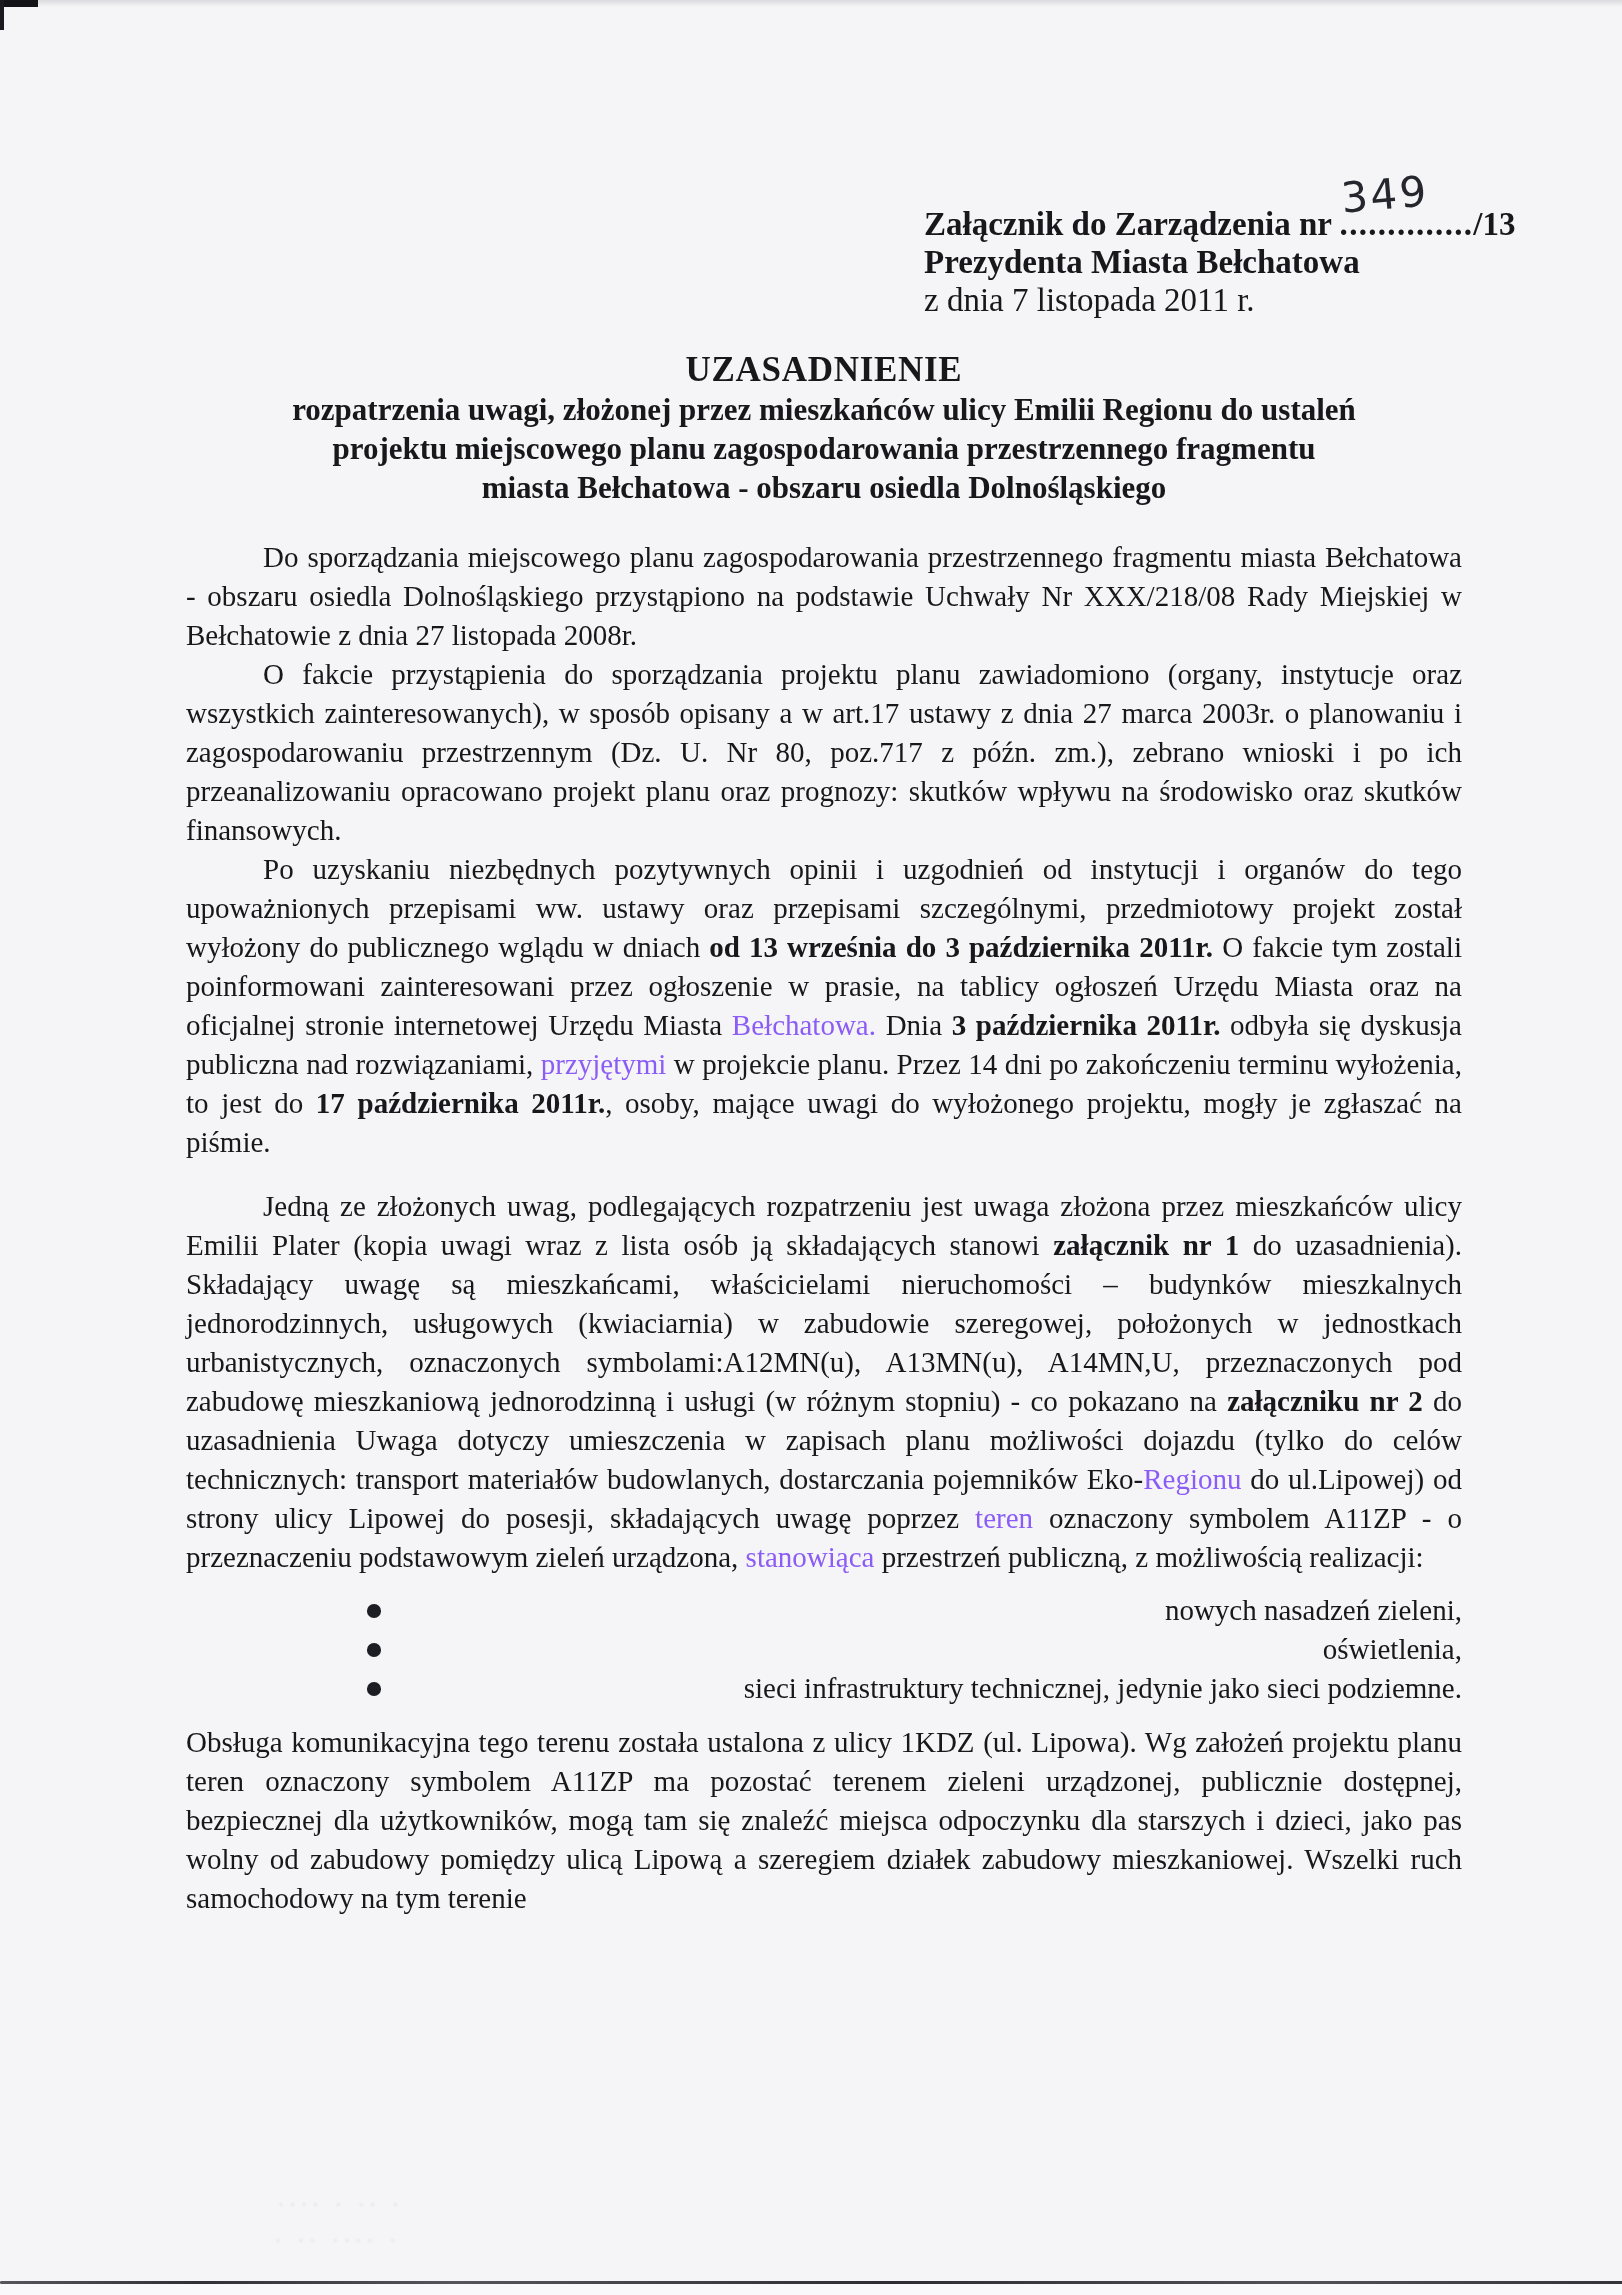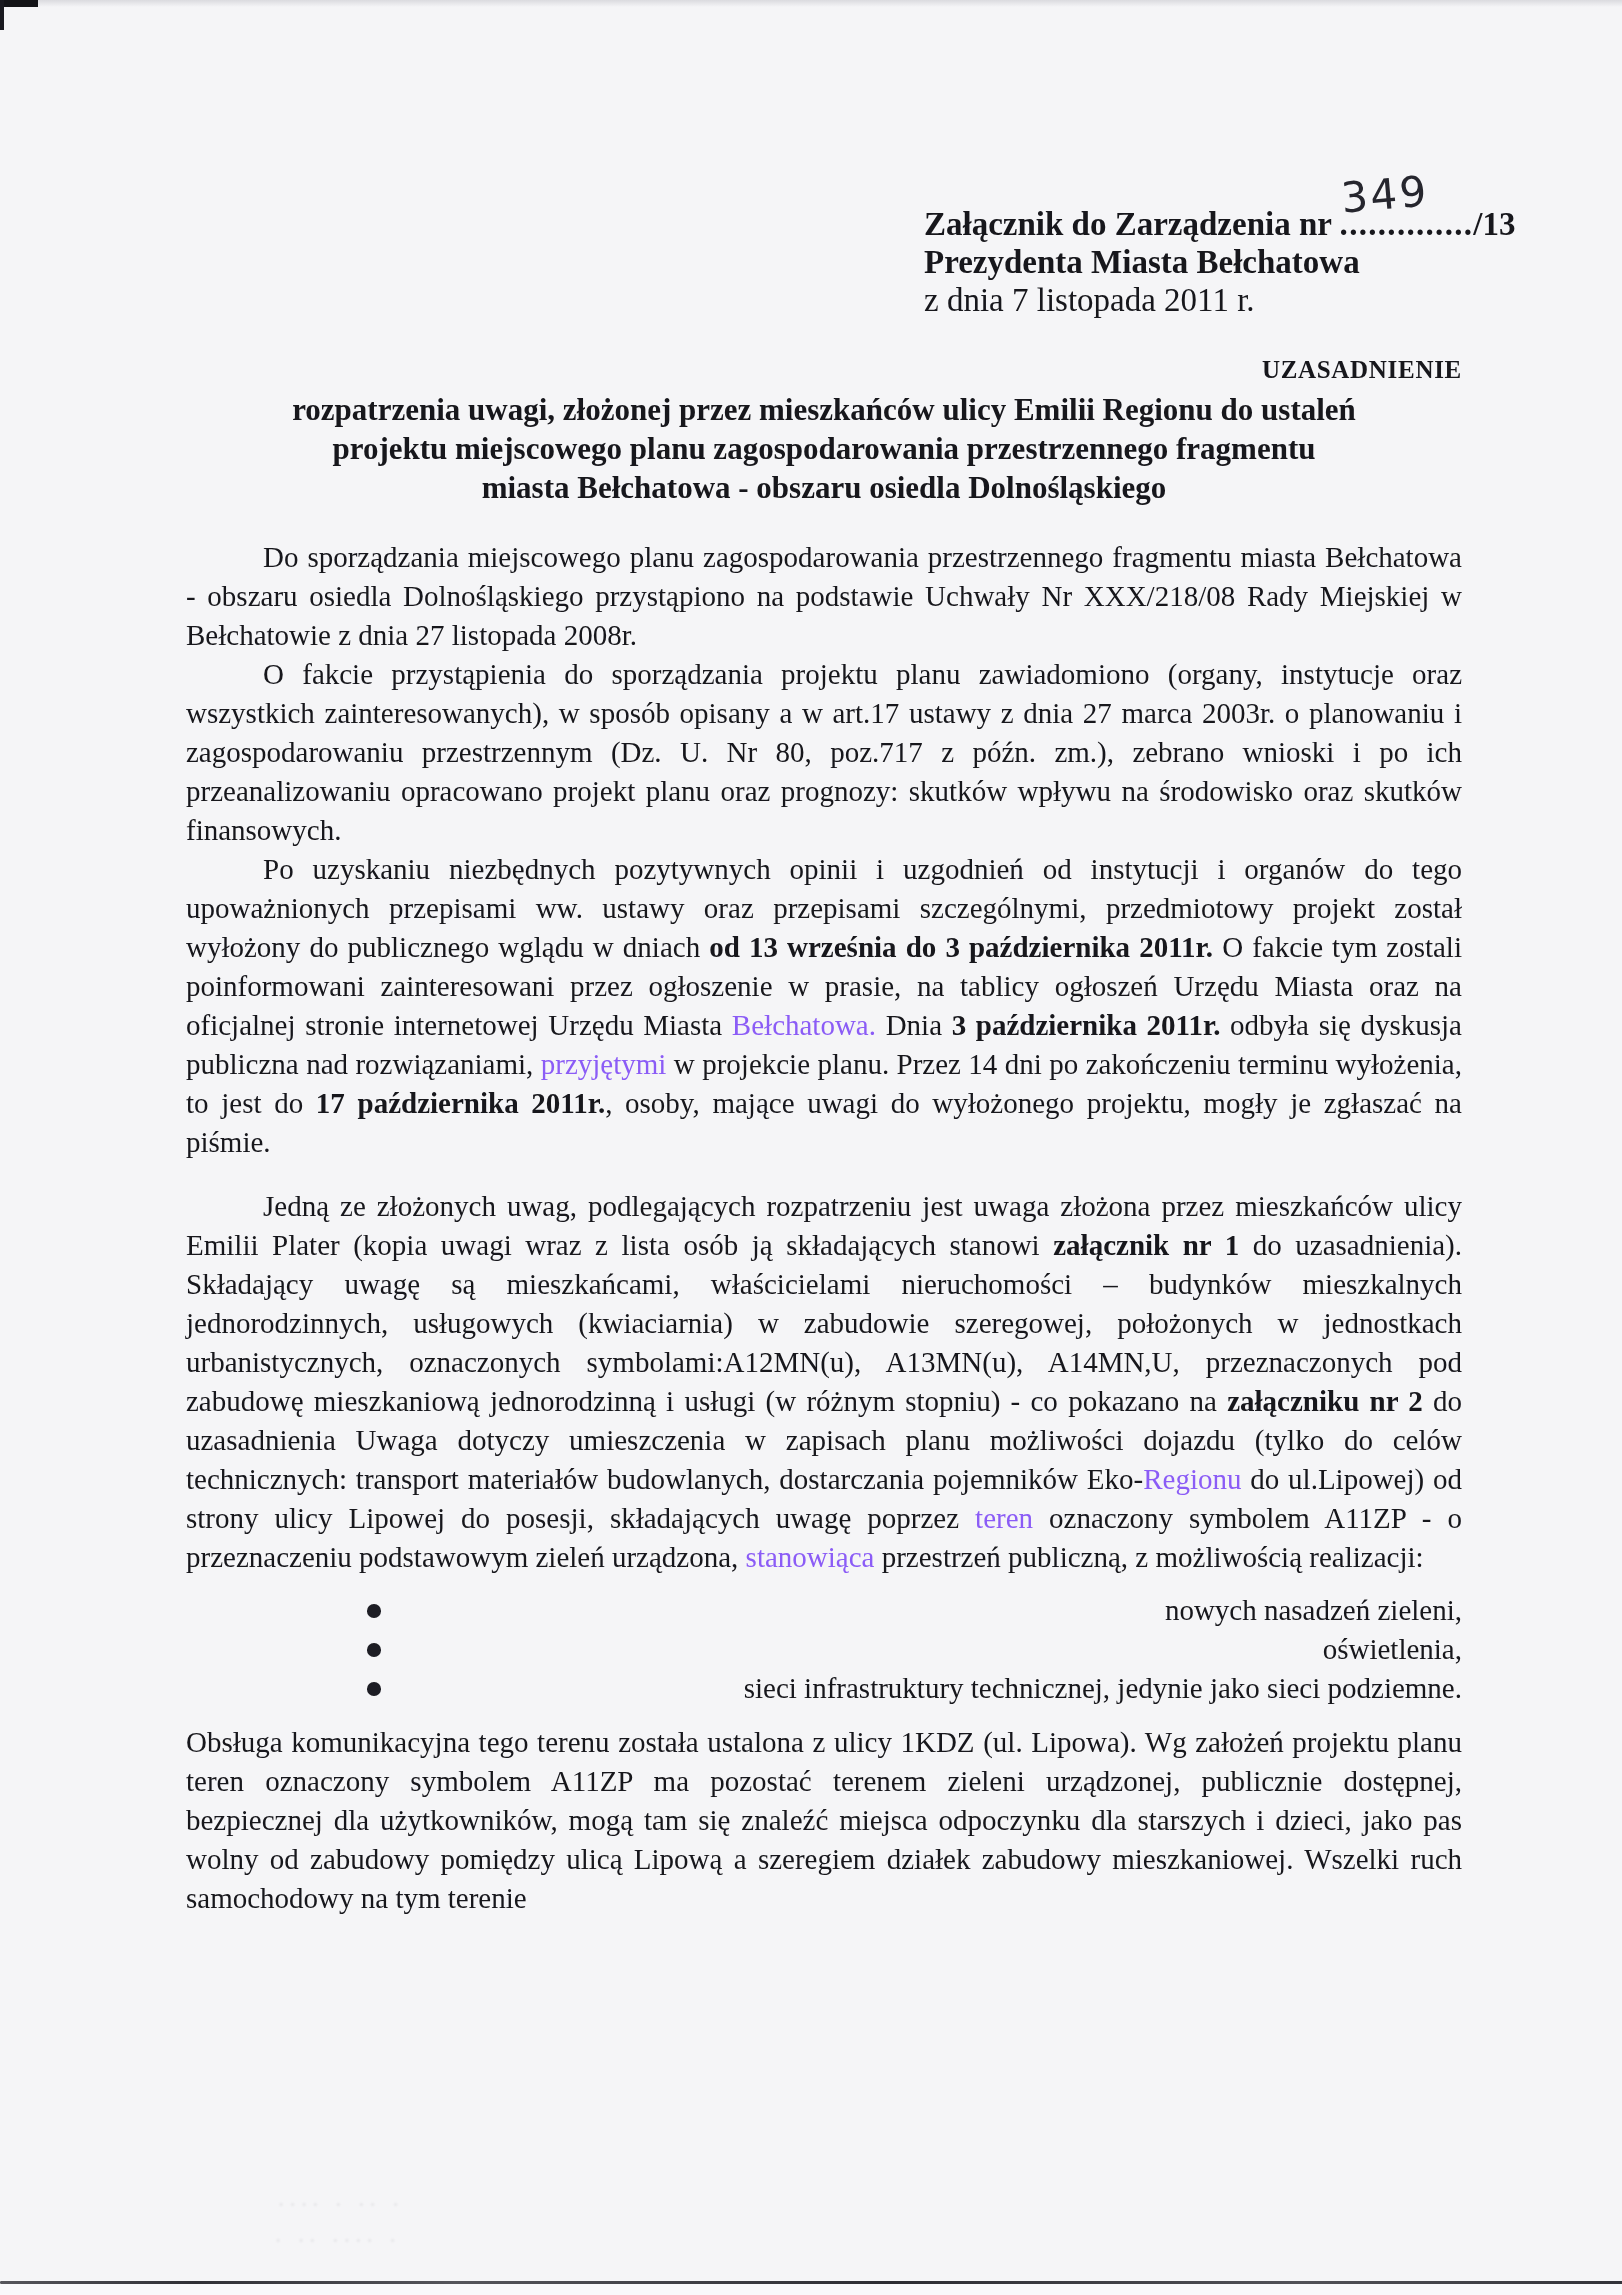--- a/index.html
+++ b/index.html
@@ -80,24 +80,23 @@
     letter-spacing: 2.6px;
   }
 
   
   .title-block {
     margin-top: 30px;
     text-align: center;
     font-weight: bold;
   }
   .main-title {
-    font-size: 25px;
+    font-size: 35px;
     letter-spacing: 0.7px;
     line-height: 41px;
-    text-align: right;
   }
   .subtitle { font-size: 31px; line-height: 39px; }
 
   
   .doc-body {
     margin-top: 31px;
     font-size: 29px;
     line-height: 39px;
     text-align: justify;
   }

